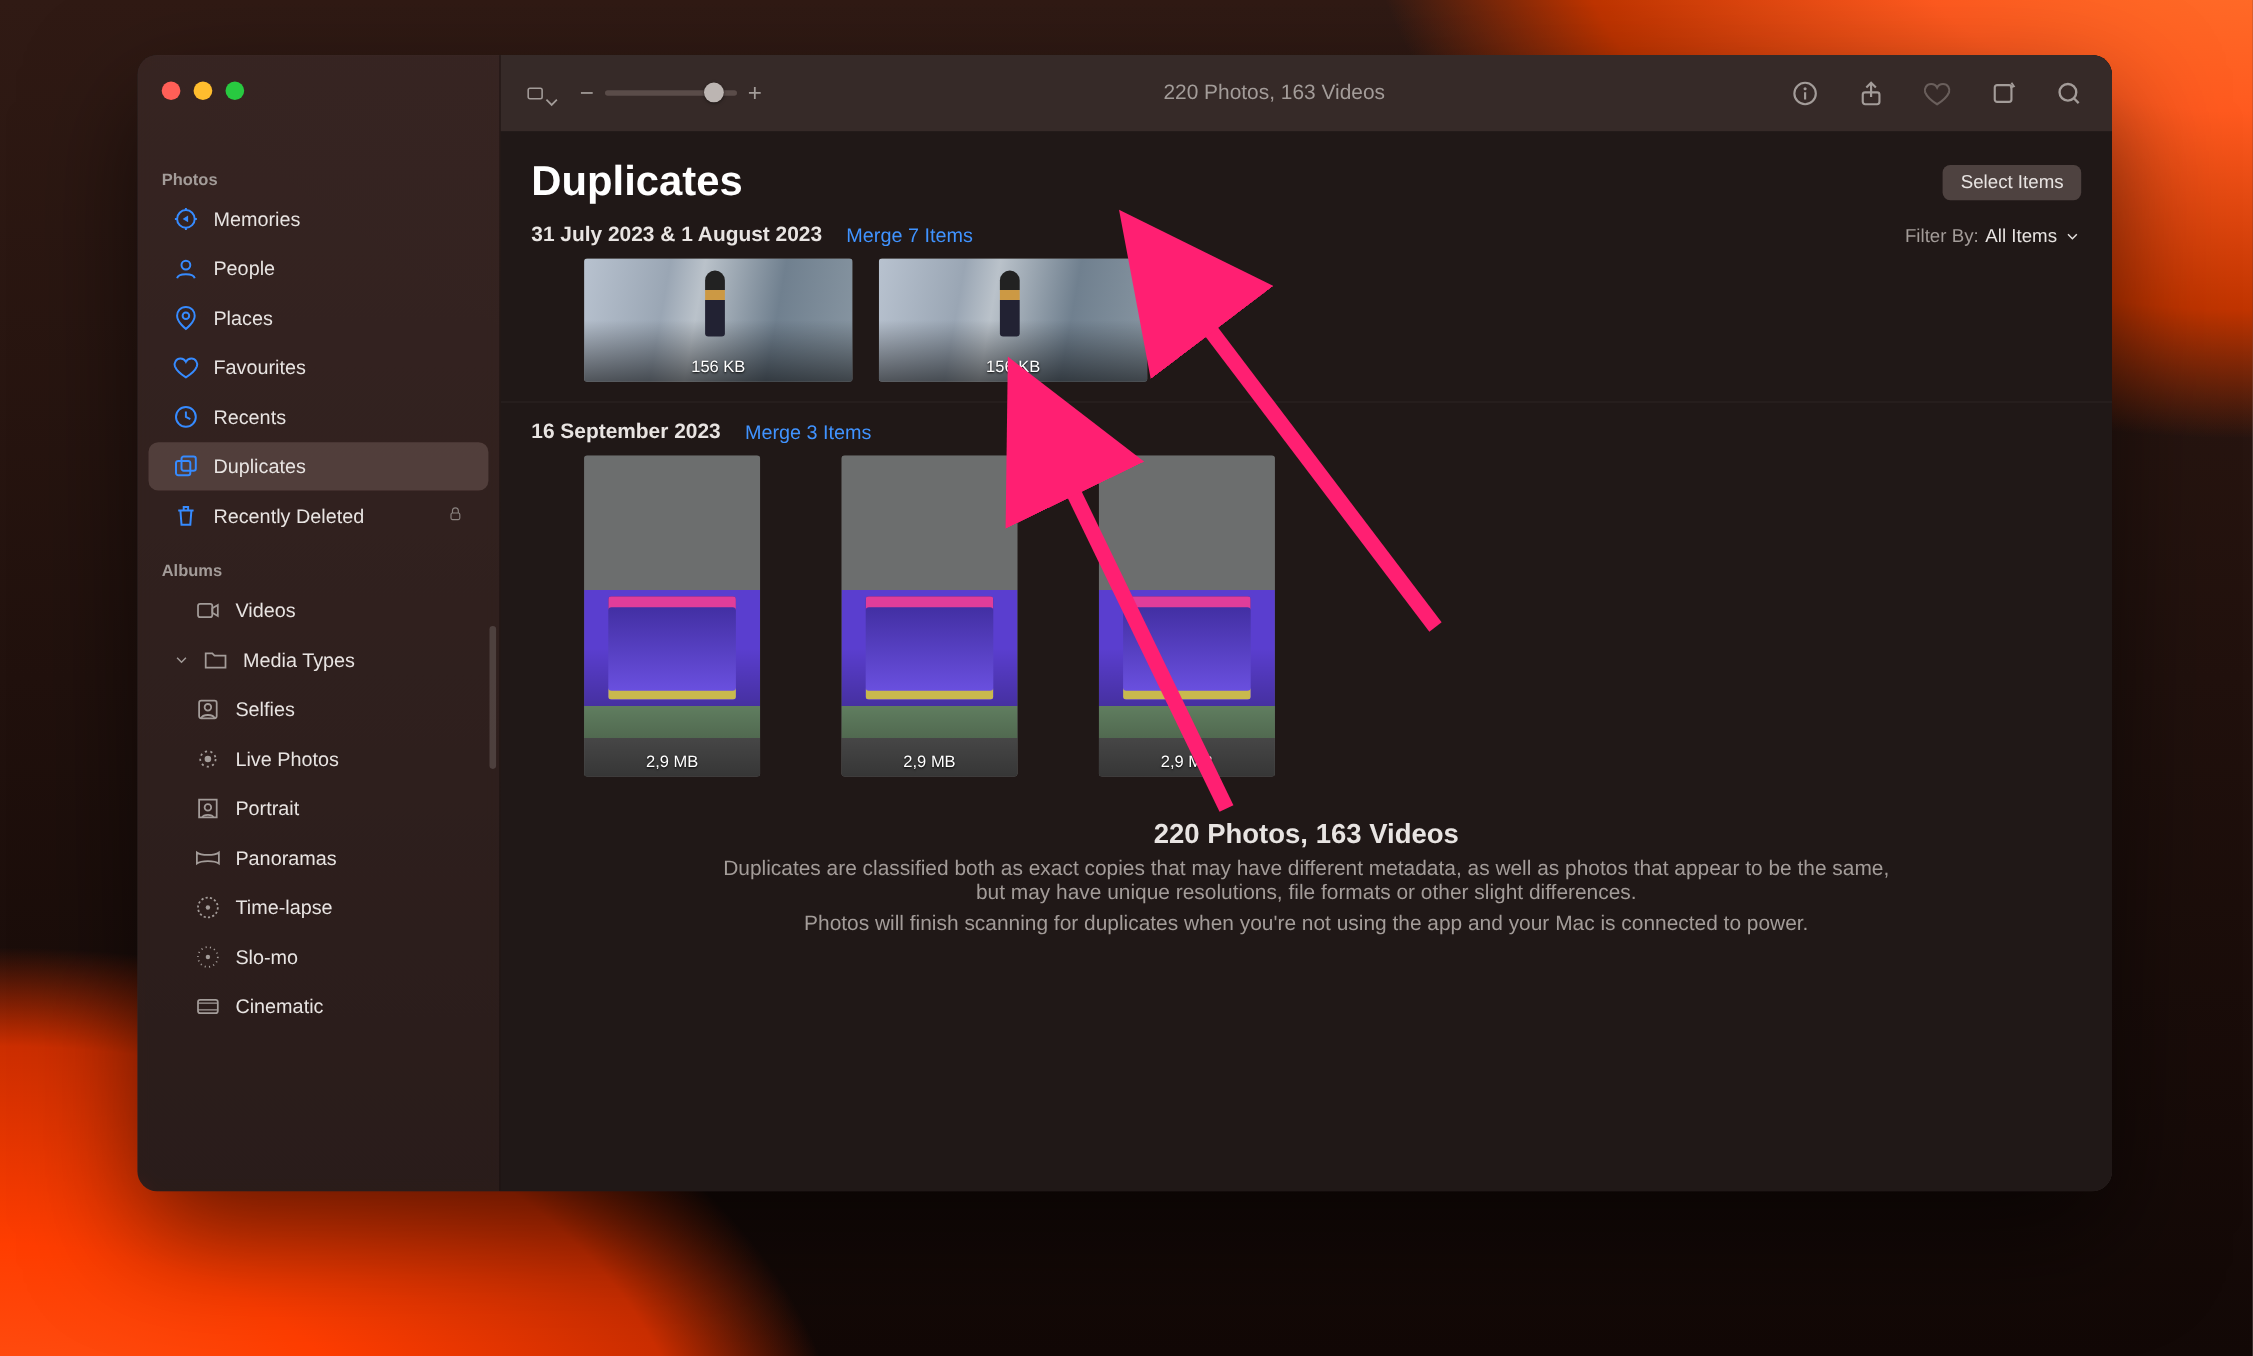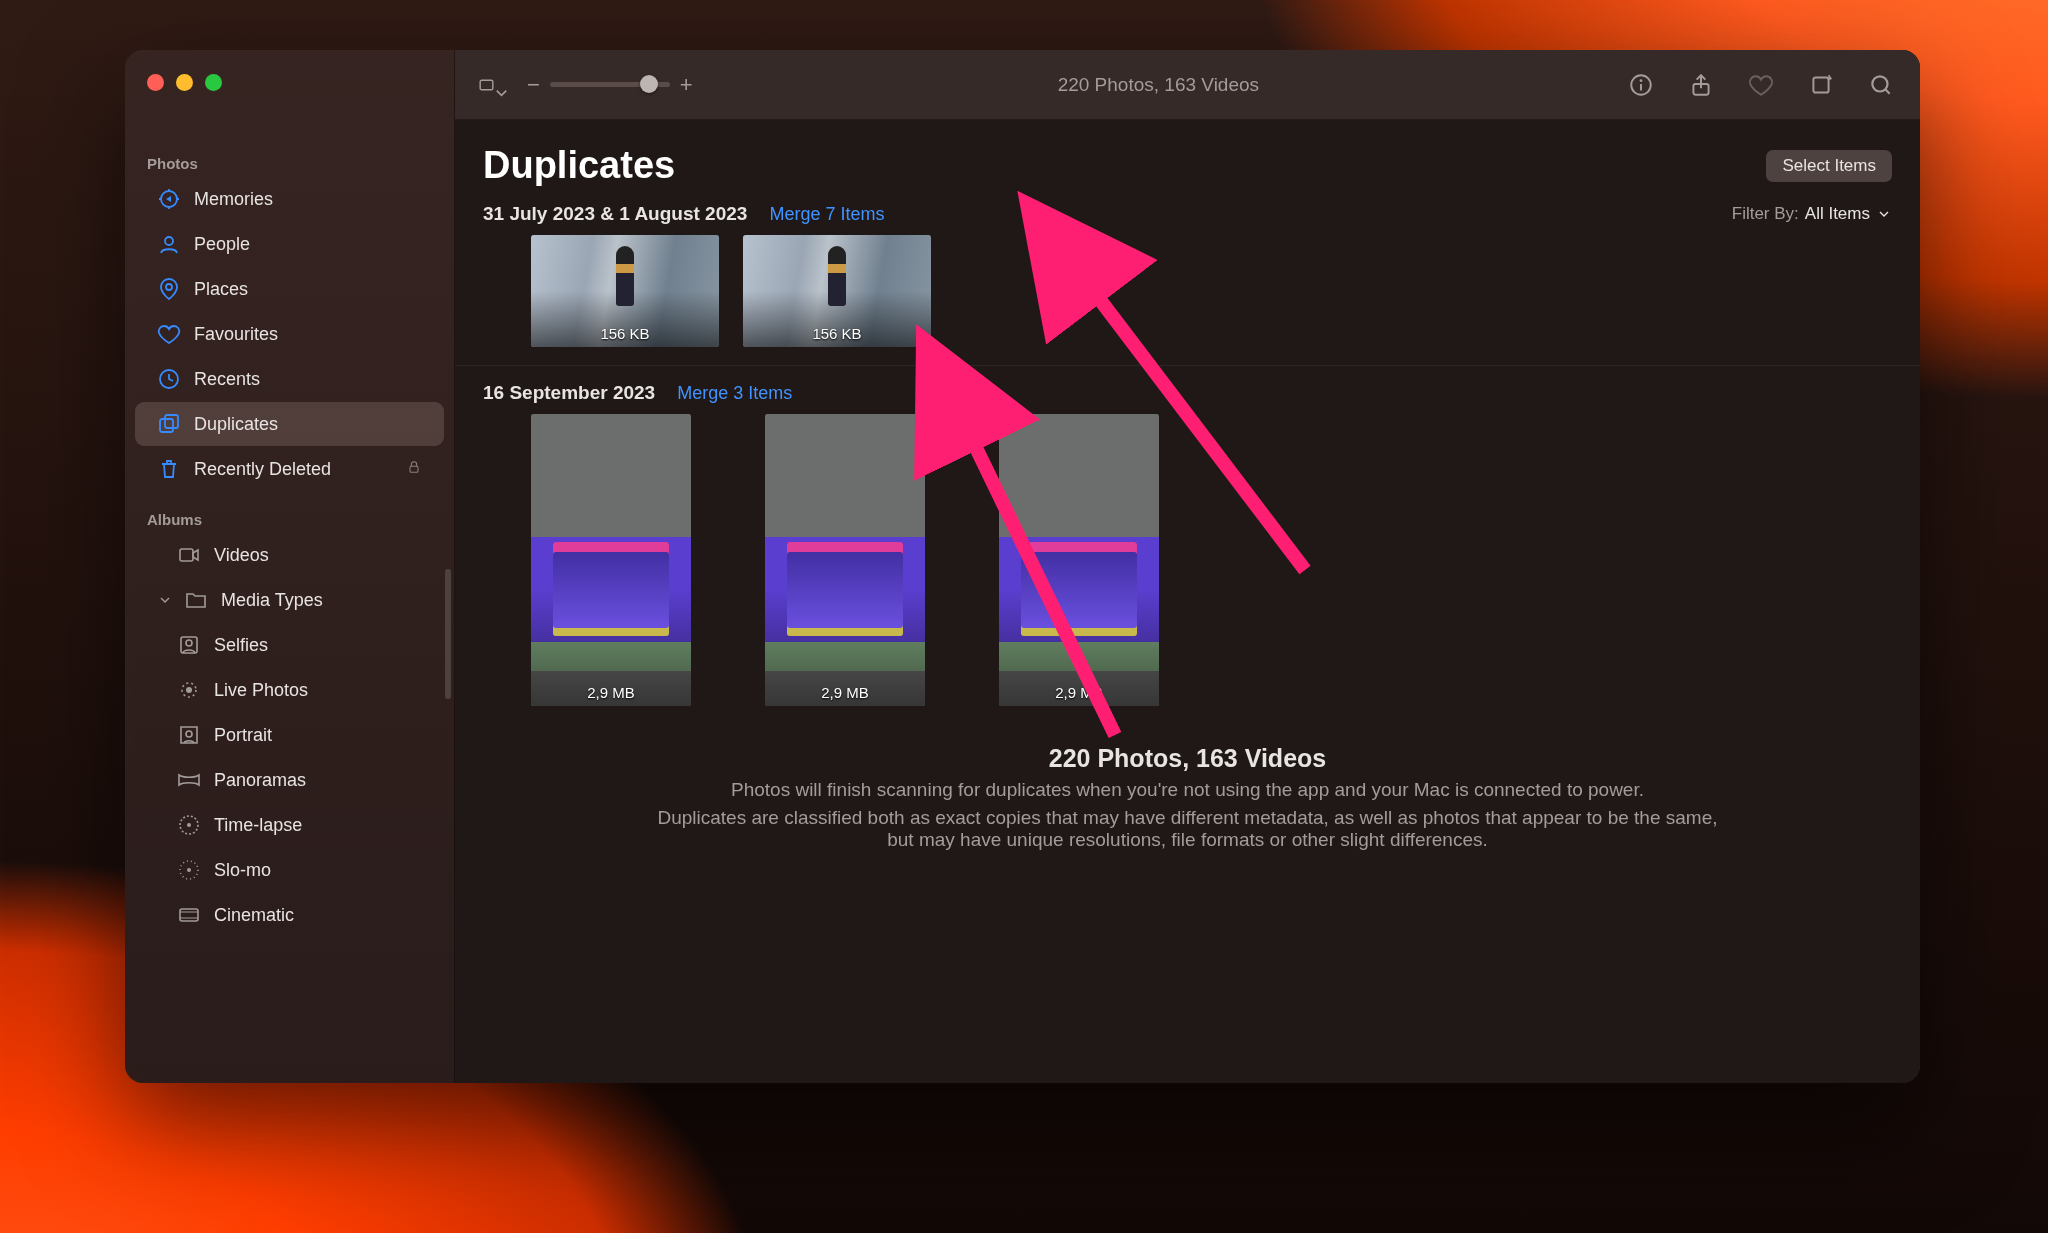--- a/index.html
+++ b/index.html
@@ -120,39 +120,39 @@
   .header-row {
     display: flex; align-items: center; padding: 24px 28px 6px 28px;
   }
   .page-title { font-size: 38px; font-weight: 700; color: #fff; flex: 1; }
   .select-btn {
     background: var(--button-bg); color: #e8e4e2;
     font-size: 17px; padding: 6px 16px; border-radius: 7px;
   }
 
   .group-head {
-    display: flex; align-items: center; gap: 22px;
+    display: flex; align-items: flex-end; gap: 22px;
     padding: 10px 28px 4px 28px;
     position: relative;
   }
   .group-head .date { font-size: 19px; font-weight: 600; color: var(--text); }
   .group-head .merge { font-size: 18px; color: var(--blue-link); }
   .group-head .filter {
     margin-left: auto; display: flex; align-items: center; gap: 6px;
     color: var(--text); font-size: 17px;
   }
   .group-head .filter .lbl { color: var(--text-dim); }
 
   .thumb-row {
     display: flex; gap: 24px; padding: 6px 28px 18px 76px;
     border-bottom: 1px solid rgba(255,255,255,.06);
   }
   .thumb-row.last { border-bottom: none; }
   .thumb {
-    width: 188px; position: relative;
+    width: 244px; position: relative;
     background: #555; border-radius: 3px; overflow: hidden;
     display: flex; flex-direction: column; justify-content: flex-end;
     color: #fff; font-size: 15px;
   }
   .thumb.first { height: 112px; }
   .thumb.tall { width: 160px; height: 292px; }
   .thumb .size {
     position: absolute; bottom: 5px; left: 0; right: 0; text-align: center;
     text-shadow: 0 1px 2px #000;
     font-weight: 500;
@@ -549,22 +549,22 @@
         <div class="thumb tall" style="margin-left:50px">
           <span class="size">2,9 MB</span>
         </div>
         <div class="thumb tall" style="margin-left:50px">
           <span class="size">2,9 MB</span>
         </div>
       </div>
 
       <div class="summary">
         <div class="big">220 Photos, 163 Videos</div>
+        <p>Duplicates are classified both as exact copies that may have different metadata, as well as photos that appear to be the same, but may have unique resolutions, file formats or other slight differences.</p>
         <p>Photos will finish scanning for duplicates when you're not using the app and your Mac is connected to power.</p>
-        <p>Duplicates are classified both as exact copies that may have different metadata, as well as photos that appear to be the same, but may have unique resolutions, file formats or other slight differences.</p>
       </div>
 
       <div class="arrow" style="left:320px; top:130px;">
         <svg width="600" height="360">
           <defs>
               <marker id="ah1" markerWidth="10" markerHeight="10" refX="2" refY="5" orient="auto">
                 <path d="M0 0L10 5L0 10z" fill="#ff1f72"></path>
               </marker>
             </defs>
           <line x1="530" y1="320" x2="310" y2="30" stroke="#ff1f72" stroke-width="14" marker-end="url(#ah1)"></line>

